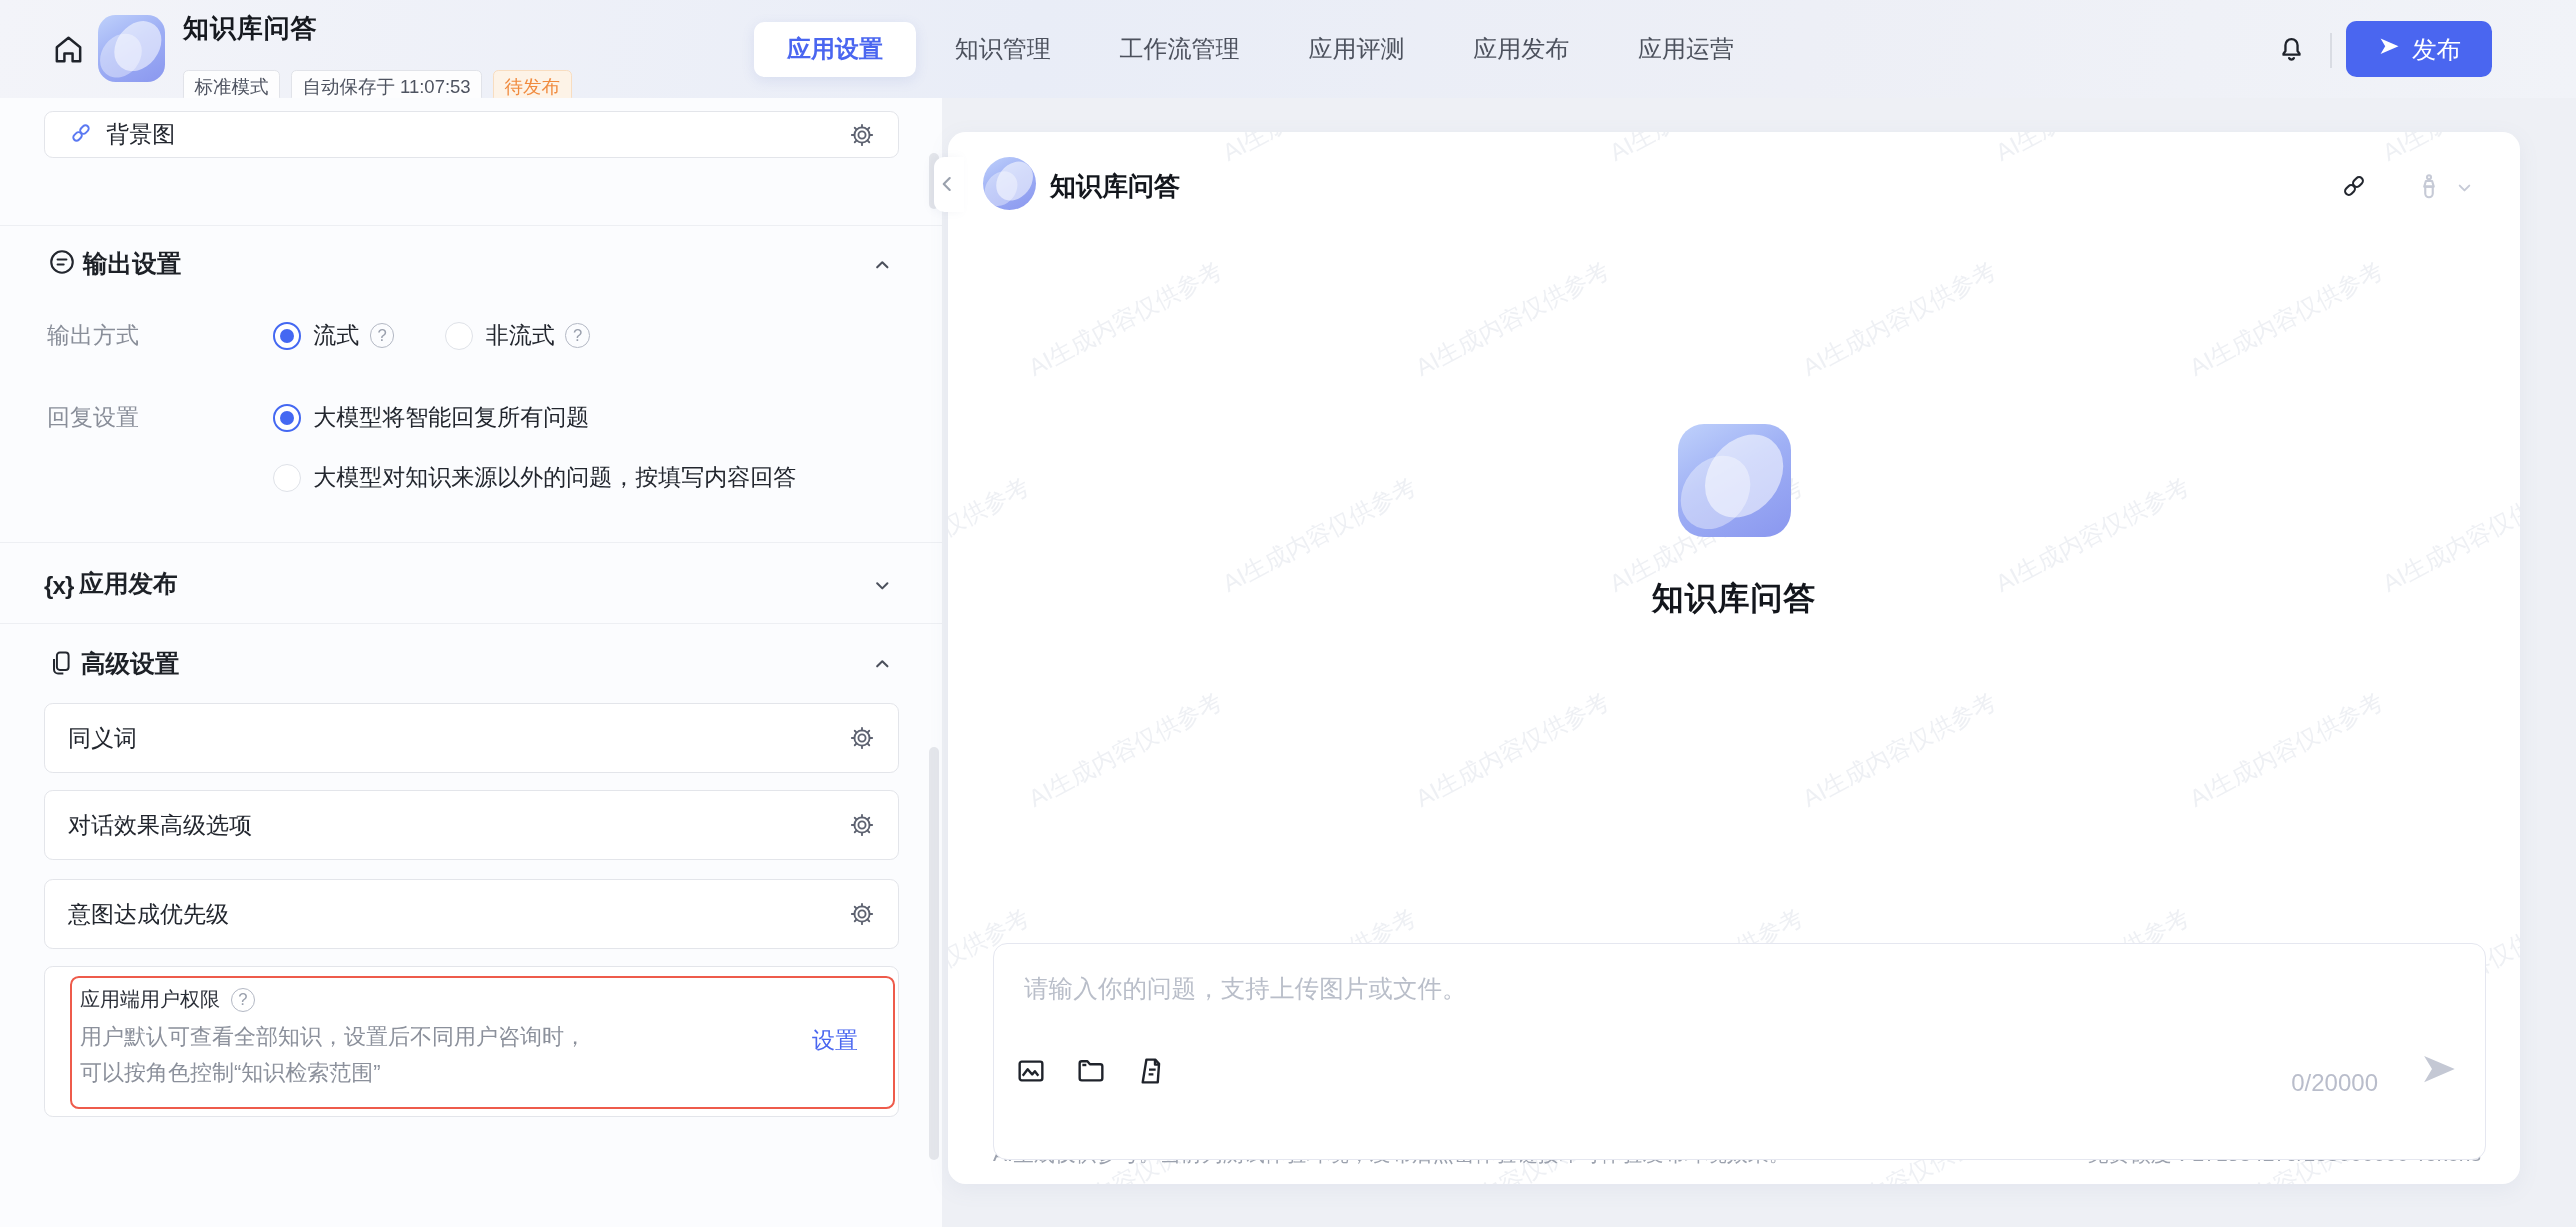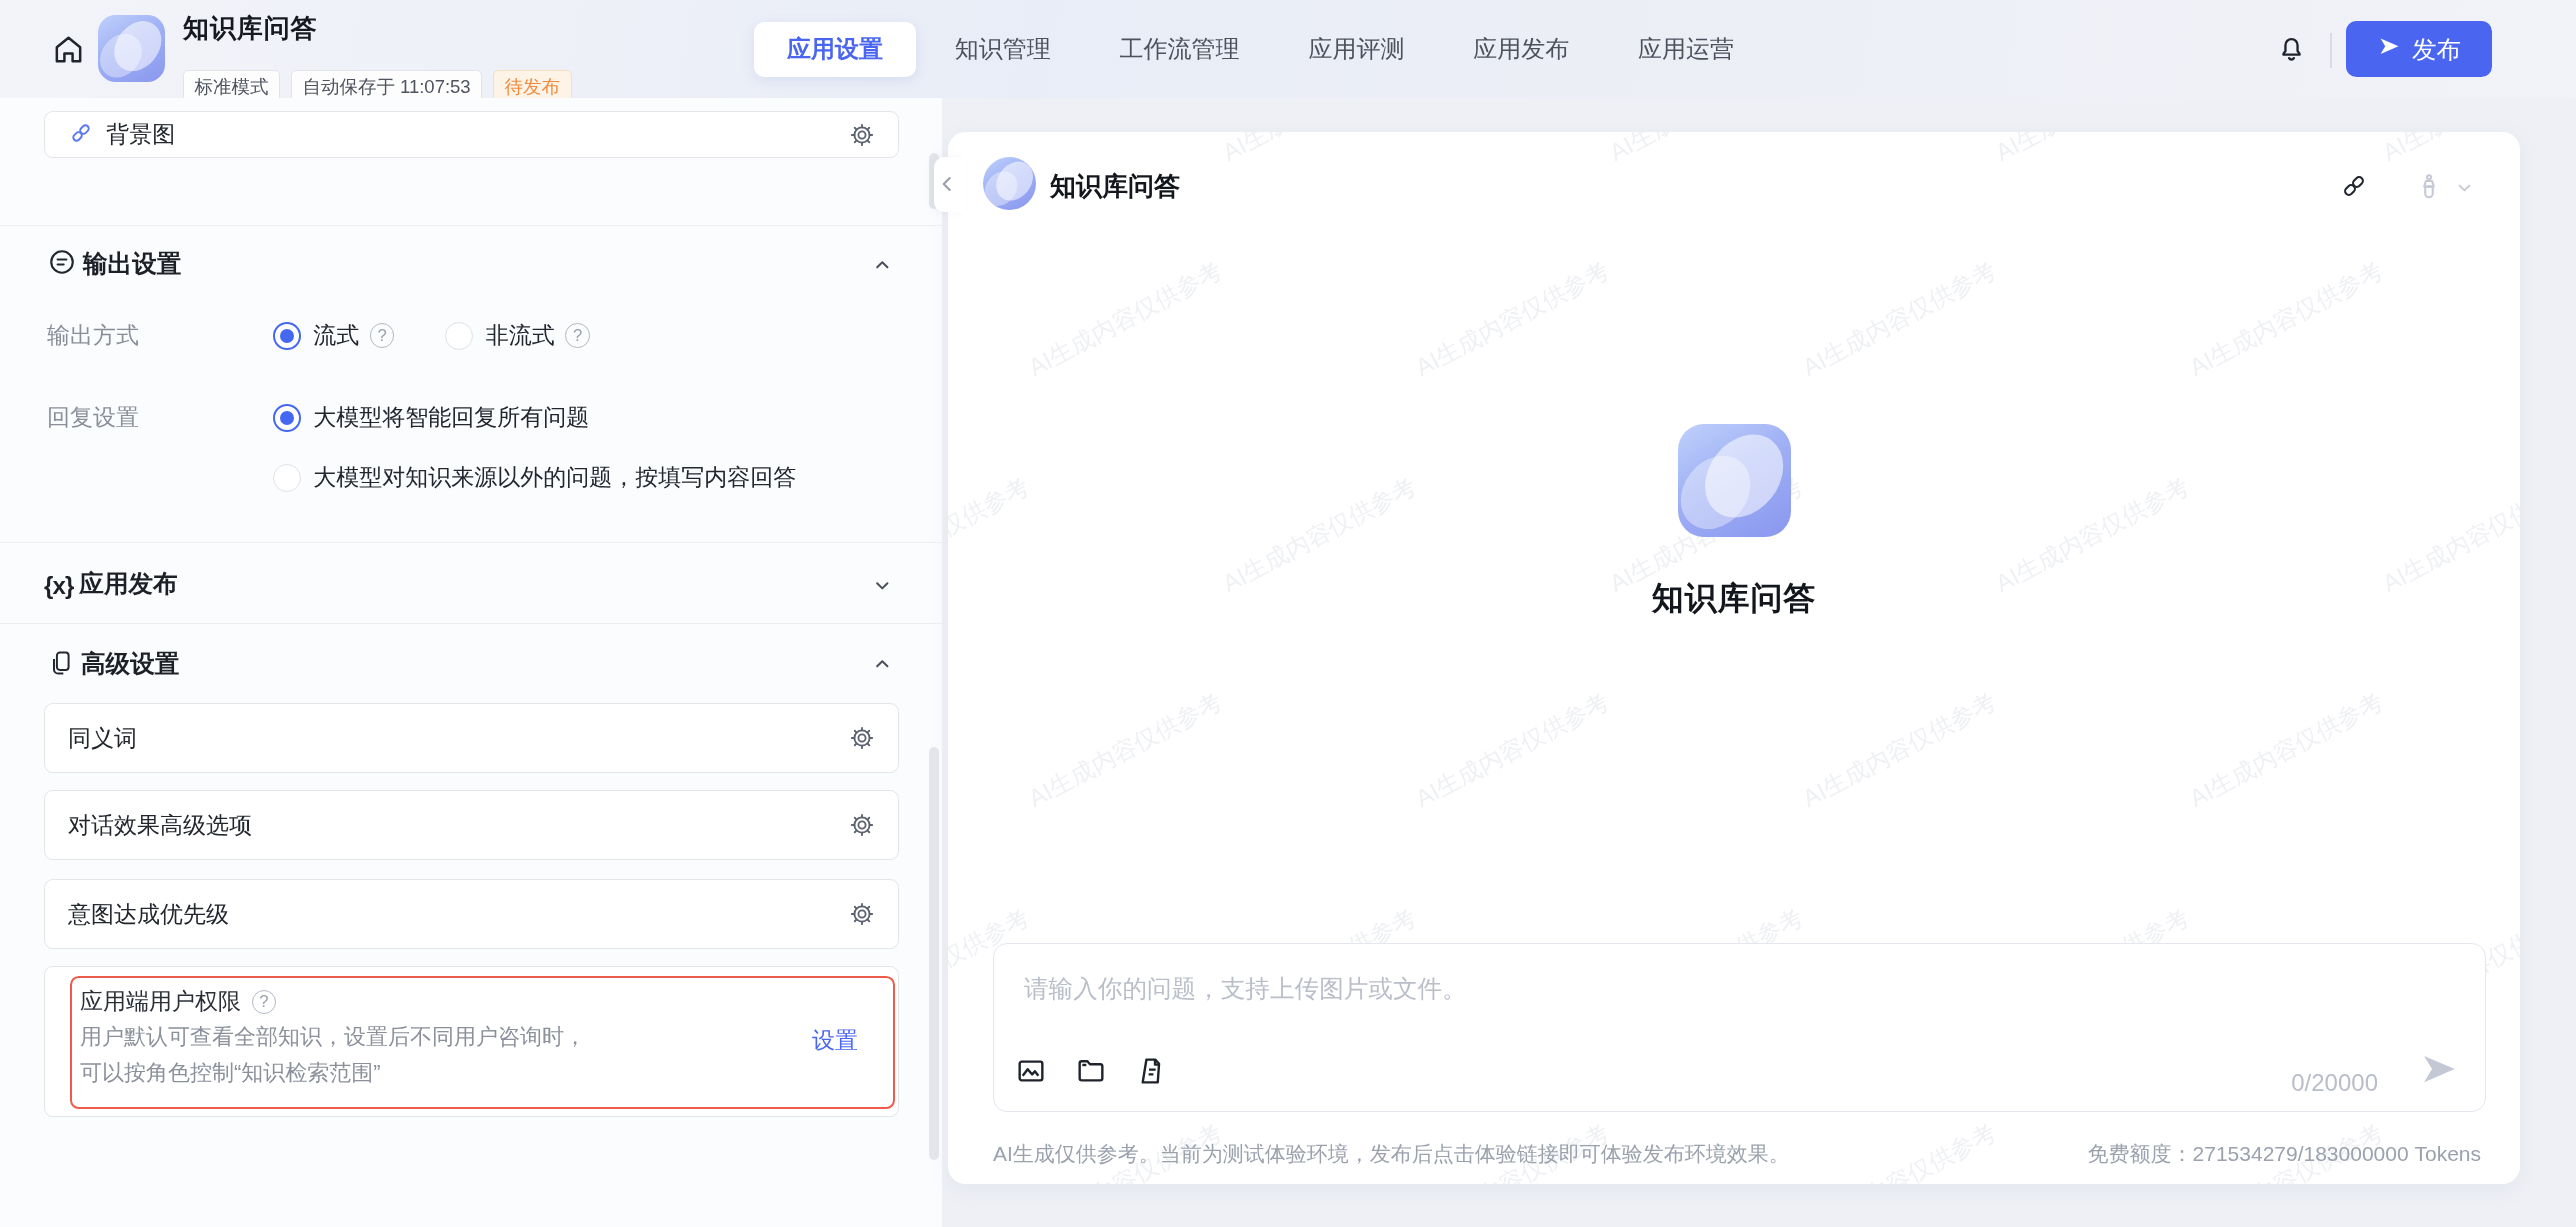--- a/index.html
+++ b/index.html
@@ -84,21 +84,21 @@
   }
   .braces-icon{ font-size:24px; font-weight:700; color:#1d2127; letter-spacing:-0.9px; }
   .adv-card{ height:70px; }
   .gear-btn{ cursor:pointer; display:flex; }
   .perm-card{ top:868px; height:151px; padding:0; display:block; }
   .redbox{
     position:absolute; left:24.6px; top:8.8px; right:3.5px; bottom:7px;
     border:2.6px solid #ee5b4b; border-radius:8.8px;
   }
   .perm-title-row{ position:absolute; left:35px; top:19.3px; display:flex; align-items:center; }
-  .perm-title{ font-size:23px; color:#2b2f38; }
+  .perm-title{ font-size:20px; color:#2b2f38; }
   .perm-desc{ position:absolute; left:35px; font-size:22px; color:#8b909b; white-space:nowrap; }
   .perm-action{ position:absolute; right:40px; top:58px; font-size:23px; color:#4a66f0; cursor:pointer; }
   .scroll-thumb{ position:absolute; left:929px; width:9.7px; border-radius:5.3px; background:#e4e6eb; }
   
   .preview-card{
     position:absolute; left:948px; top:132px; width:1572px; height:1052px;
     background:#fff; border-radius:17.6px;
     box-shadow:0 5.3px 21px rgba(120,130,160,.08);
   }
   .wm-layer{ position:absolute; inset:0; border-radius:17.6px; overflow:hidden; z-index:0; }
@@ -115,21 +115,21 @@
   .pavatar{ position:absolute; left:35px; top:24.6px; width:53px; height:53px; border-radius:50%; }
   .ptitle{ position:absolute; left:102px; top:37px; font-size:26px; font-weight:700; color:#13161c; }
   .picon{ position:absolute; cursor:pointer; display:flex; }
   .pcenter{
     position:absolute; left:0; top:292px; width:100%; z-index:1;
     display:flex; flex-direction:column; align-items:center;
   }
   .bigicon{ width:113px; height:113px; border-radius:26px; }
   .pcenter-title{ margin-top:40px; font-size:32px; font-weight:700; color:#13161c; letter-spacing:0.9px; }
   .input-card{
-    position:absolute; left:45px; top:811px; width:1493px; height:169px; z-index:2;
+    position:absolute; left:45px; top:811px; width:1493px; height:217px; z-index:2;
     background:#fff; border:1.3px solid #e5e7f0; border-radius:14px;
   }
   .placeholder{ position:absolute; left:30px; top:28px; font-size:24.6px; color:#b9bec9; }
   .attach-row{ position:absolute; left:21px; top:111px; display:flex; gap:28px; }
   .attach-row .abtn{ cursor:pointer; display:flex; }
   .counter{ position:absolute; right:107px; top:125px; font-size:24px; color:#b9bdcb; }
   .send-btn{ position:absolute; right:24.6px; top:104px; cursor:pointer; display:flex; }
   .pfooter{
     position:absolute; left:45px; right:39px; top:1008px; z-index:1;
     display:flex; justify-content:space-between; font-size:21px; color:#9ba1ad;

